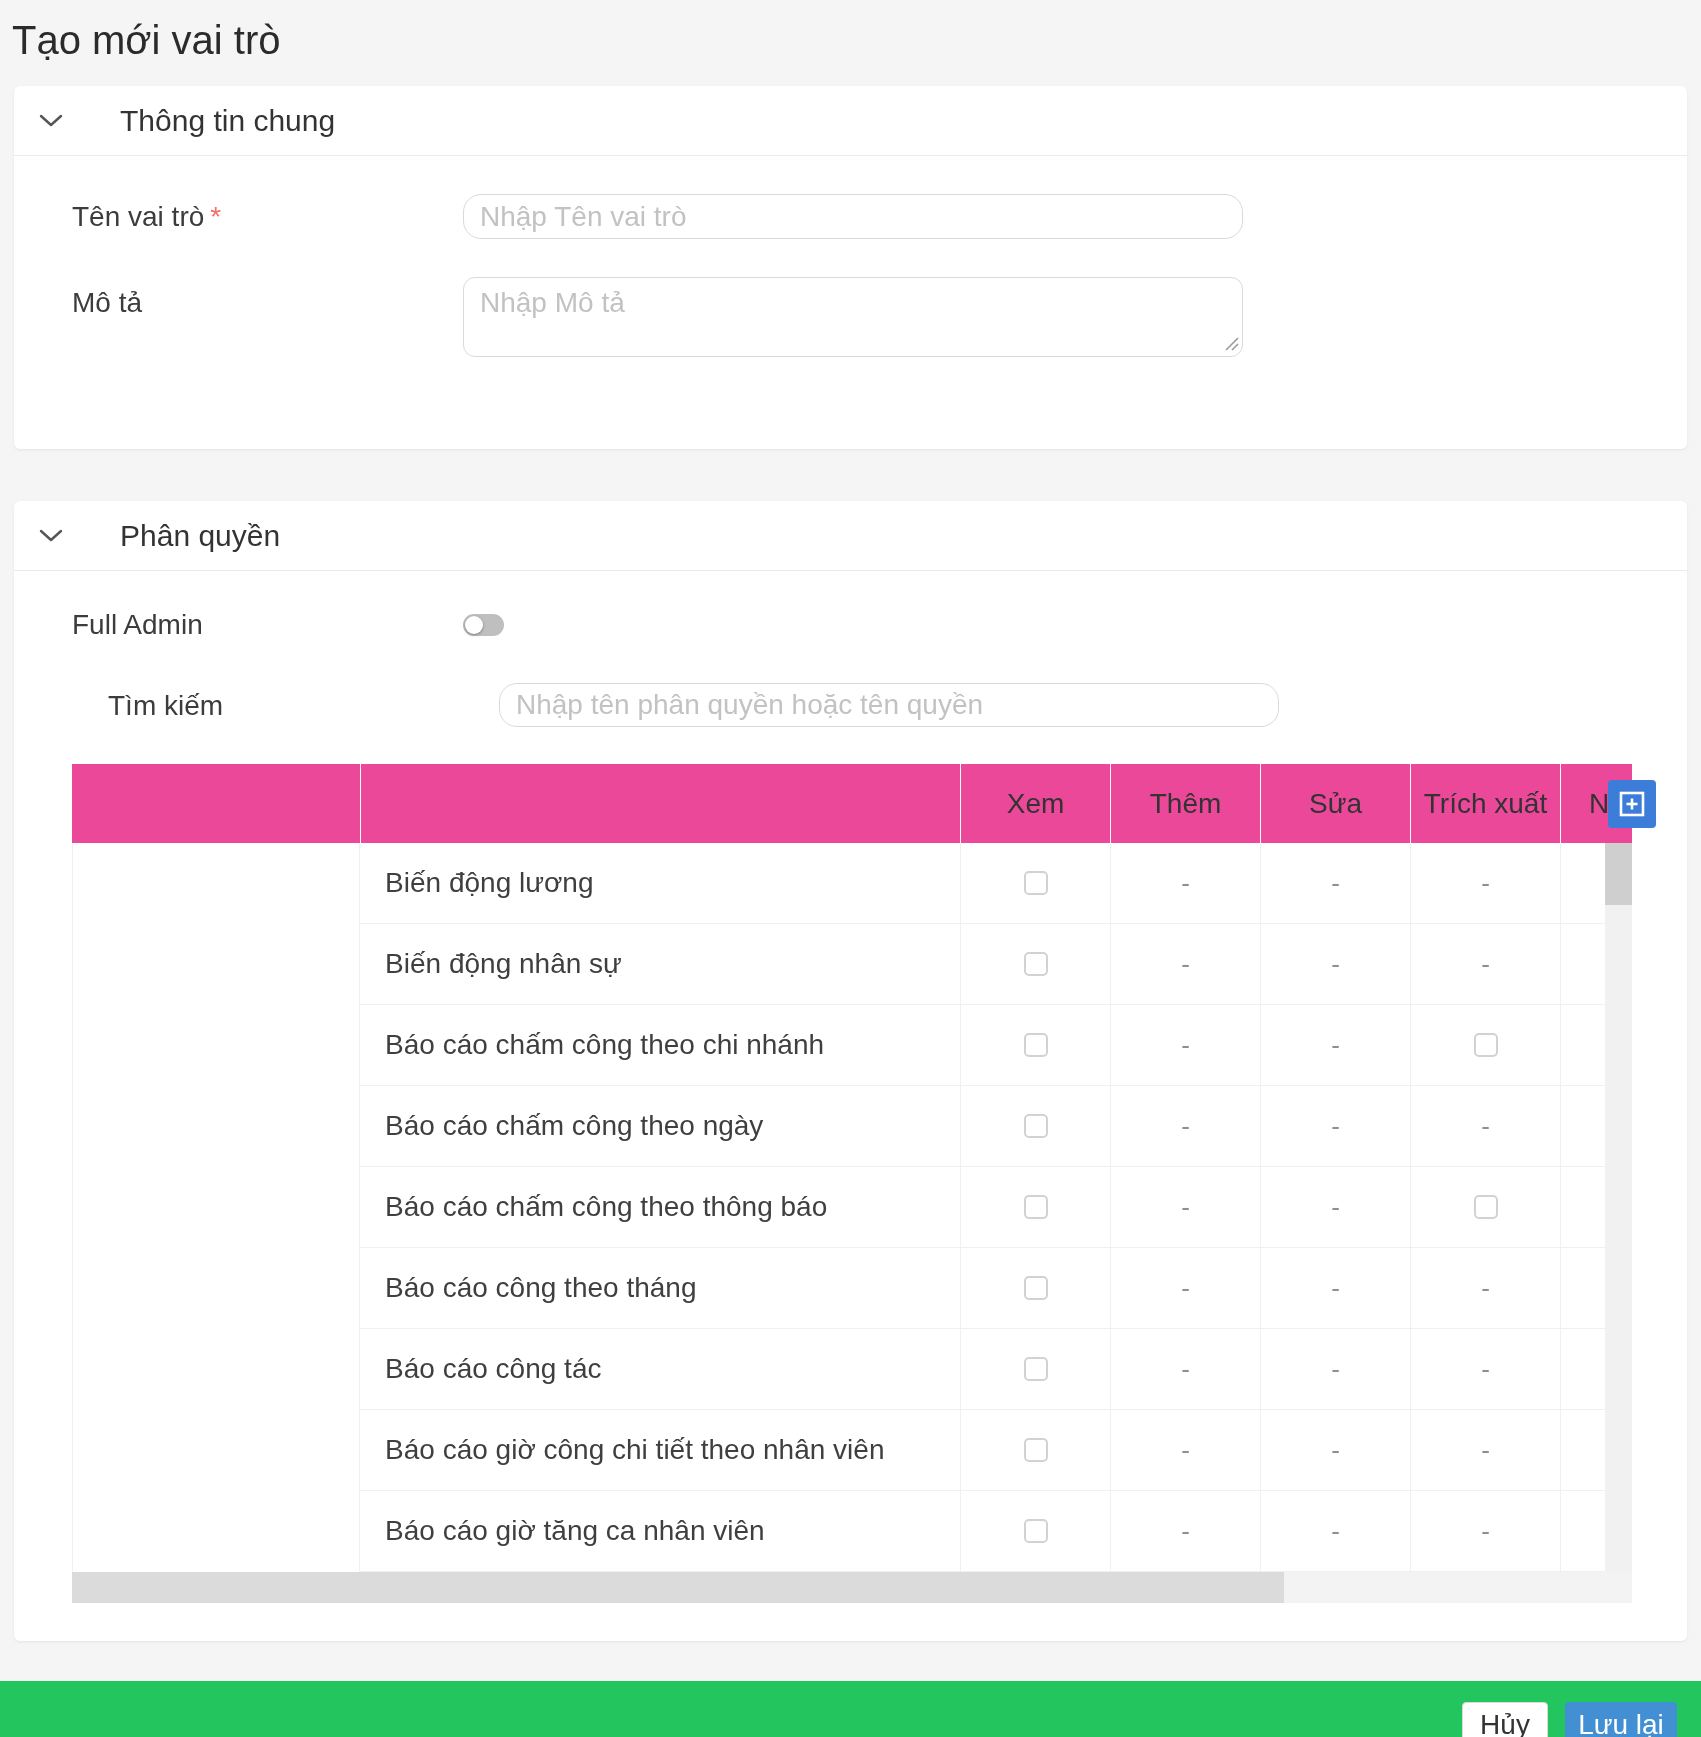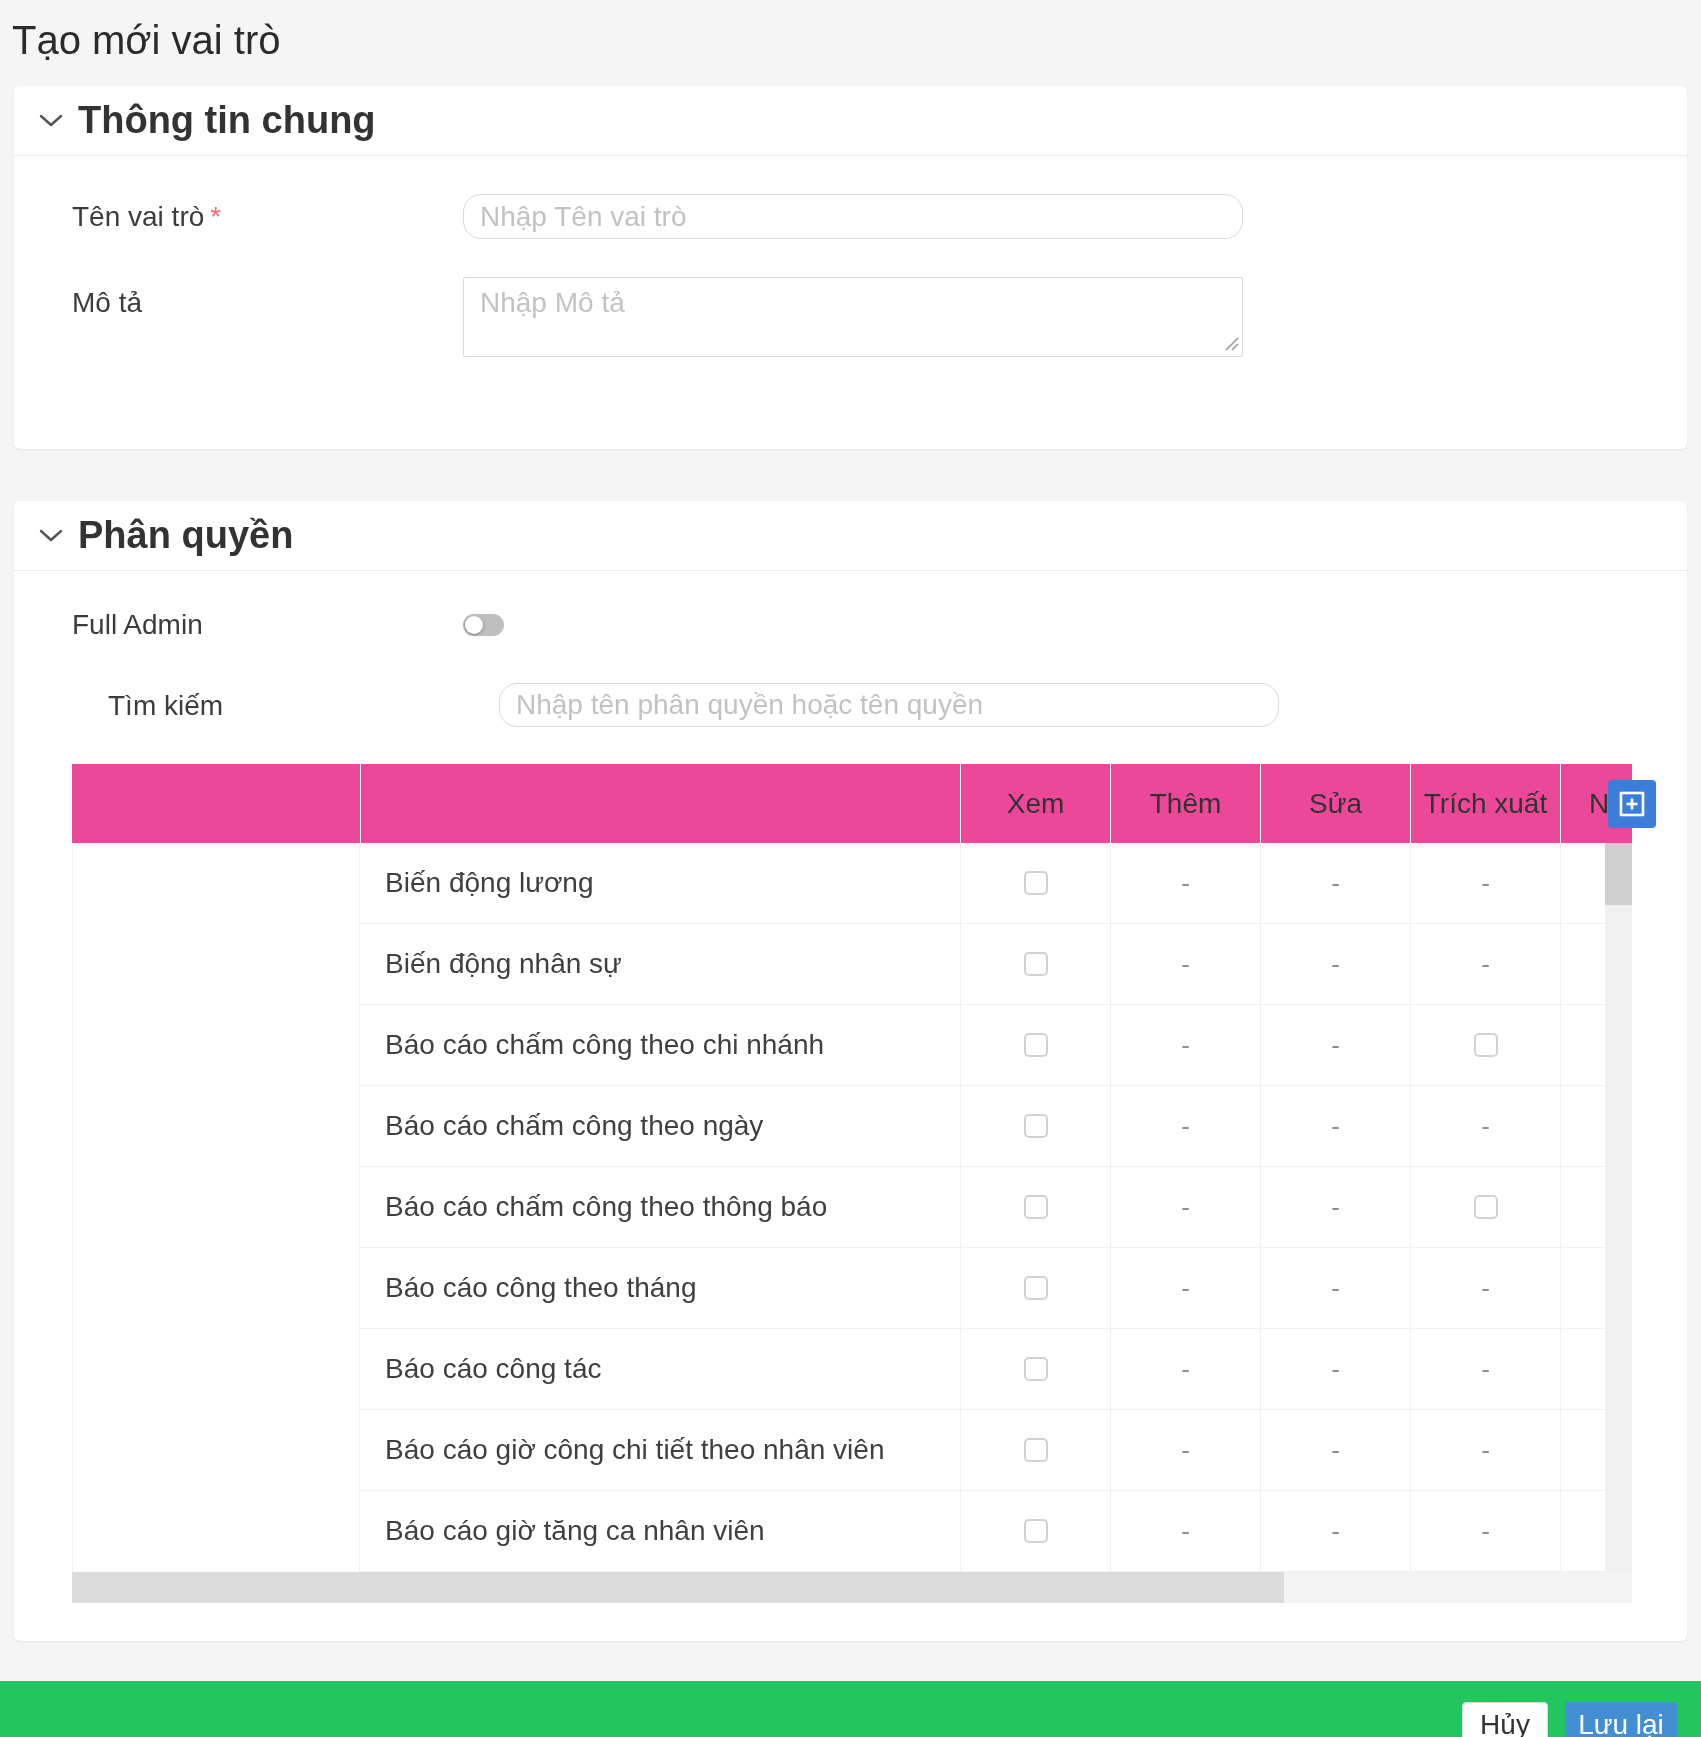--- a/index.html
+++ b/index.html
@@ -18,37 +18,37 @@
   
   .card {
     background:#fff; margin:0 14px; border-radius:6px;
     box-shadow:0 1px 3px rgba(0,0,0,0.07);
   }
   .card2 { margin-top:52px; }
   .sec-header {
     height:70px; display:flex; align-items:center; gap:14px;
     padding-left:24px; border-bottom:1px solid #ebebeb; cursor:pointer;
   }
-  .sec-title { font-size:38px; font-weight:700; color:#333; }
+  .sec-title { font-size:30px; font-weight:400; color:#333;margin-left:42px; }
   .chev { width:26px; height:16px; flex:0 0 auto; }
   
   .content1 { padding:38px 0 92px 58px; }
   .form-row { display:flex; }
   .form-row + .form-row { margin-top:38px; }
   .f-label { width:391px; font-size:28px; color:#3c3c3c; padding-top:7px; }
   .req { color:#f56c6c; margin-left:6px; }
   .t-input {
     width:780px; height:45px; border:1px solid #d9d9d9; border-radius:18px;
     font-size:28px; padding:0 16px; color:#3c3c3c; outline:none;
     font-family:"Liberation Sans","DejaVu Sans",sans-serif; background:#fff;
   }
   .t-input::placeholder, .t-area::placeholder { color:#c2c2c2; opacity:1; }
   .area-wrap { position:relative; width:780px; }
   .t-area {
-    width:780px; height:80px; border:1px solid #d9d9d9; border-radius:2px;
+    width:780px; height:80px; border:1px solid #d9d9d9; border-radius:12px;
     font-size:28px; padding:9px 16px; color:#3c3c3c; outline:none; resize:none;
     font-family:"Liberation Sans","DejaVu Sans",sans-serif; display:block; background:#fff;
   }
   .resize-h { position:absolute; right:4px; bottom:6px; }
   
   .content2 { padding:0 0 38px 58px; }
   .fa-row { display:flex; align-items:center; margin-top:40px; height:28px; }
   .toggle {
     width:41px; height:22px; border-radius:11px; background:#bfbfbf;
     position:relative; cursor:pointer; flex:0 0 auto;

